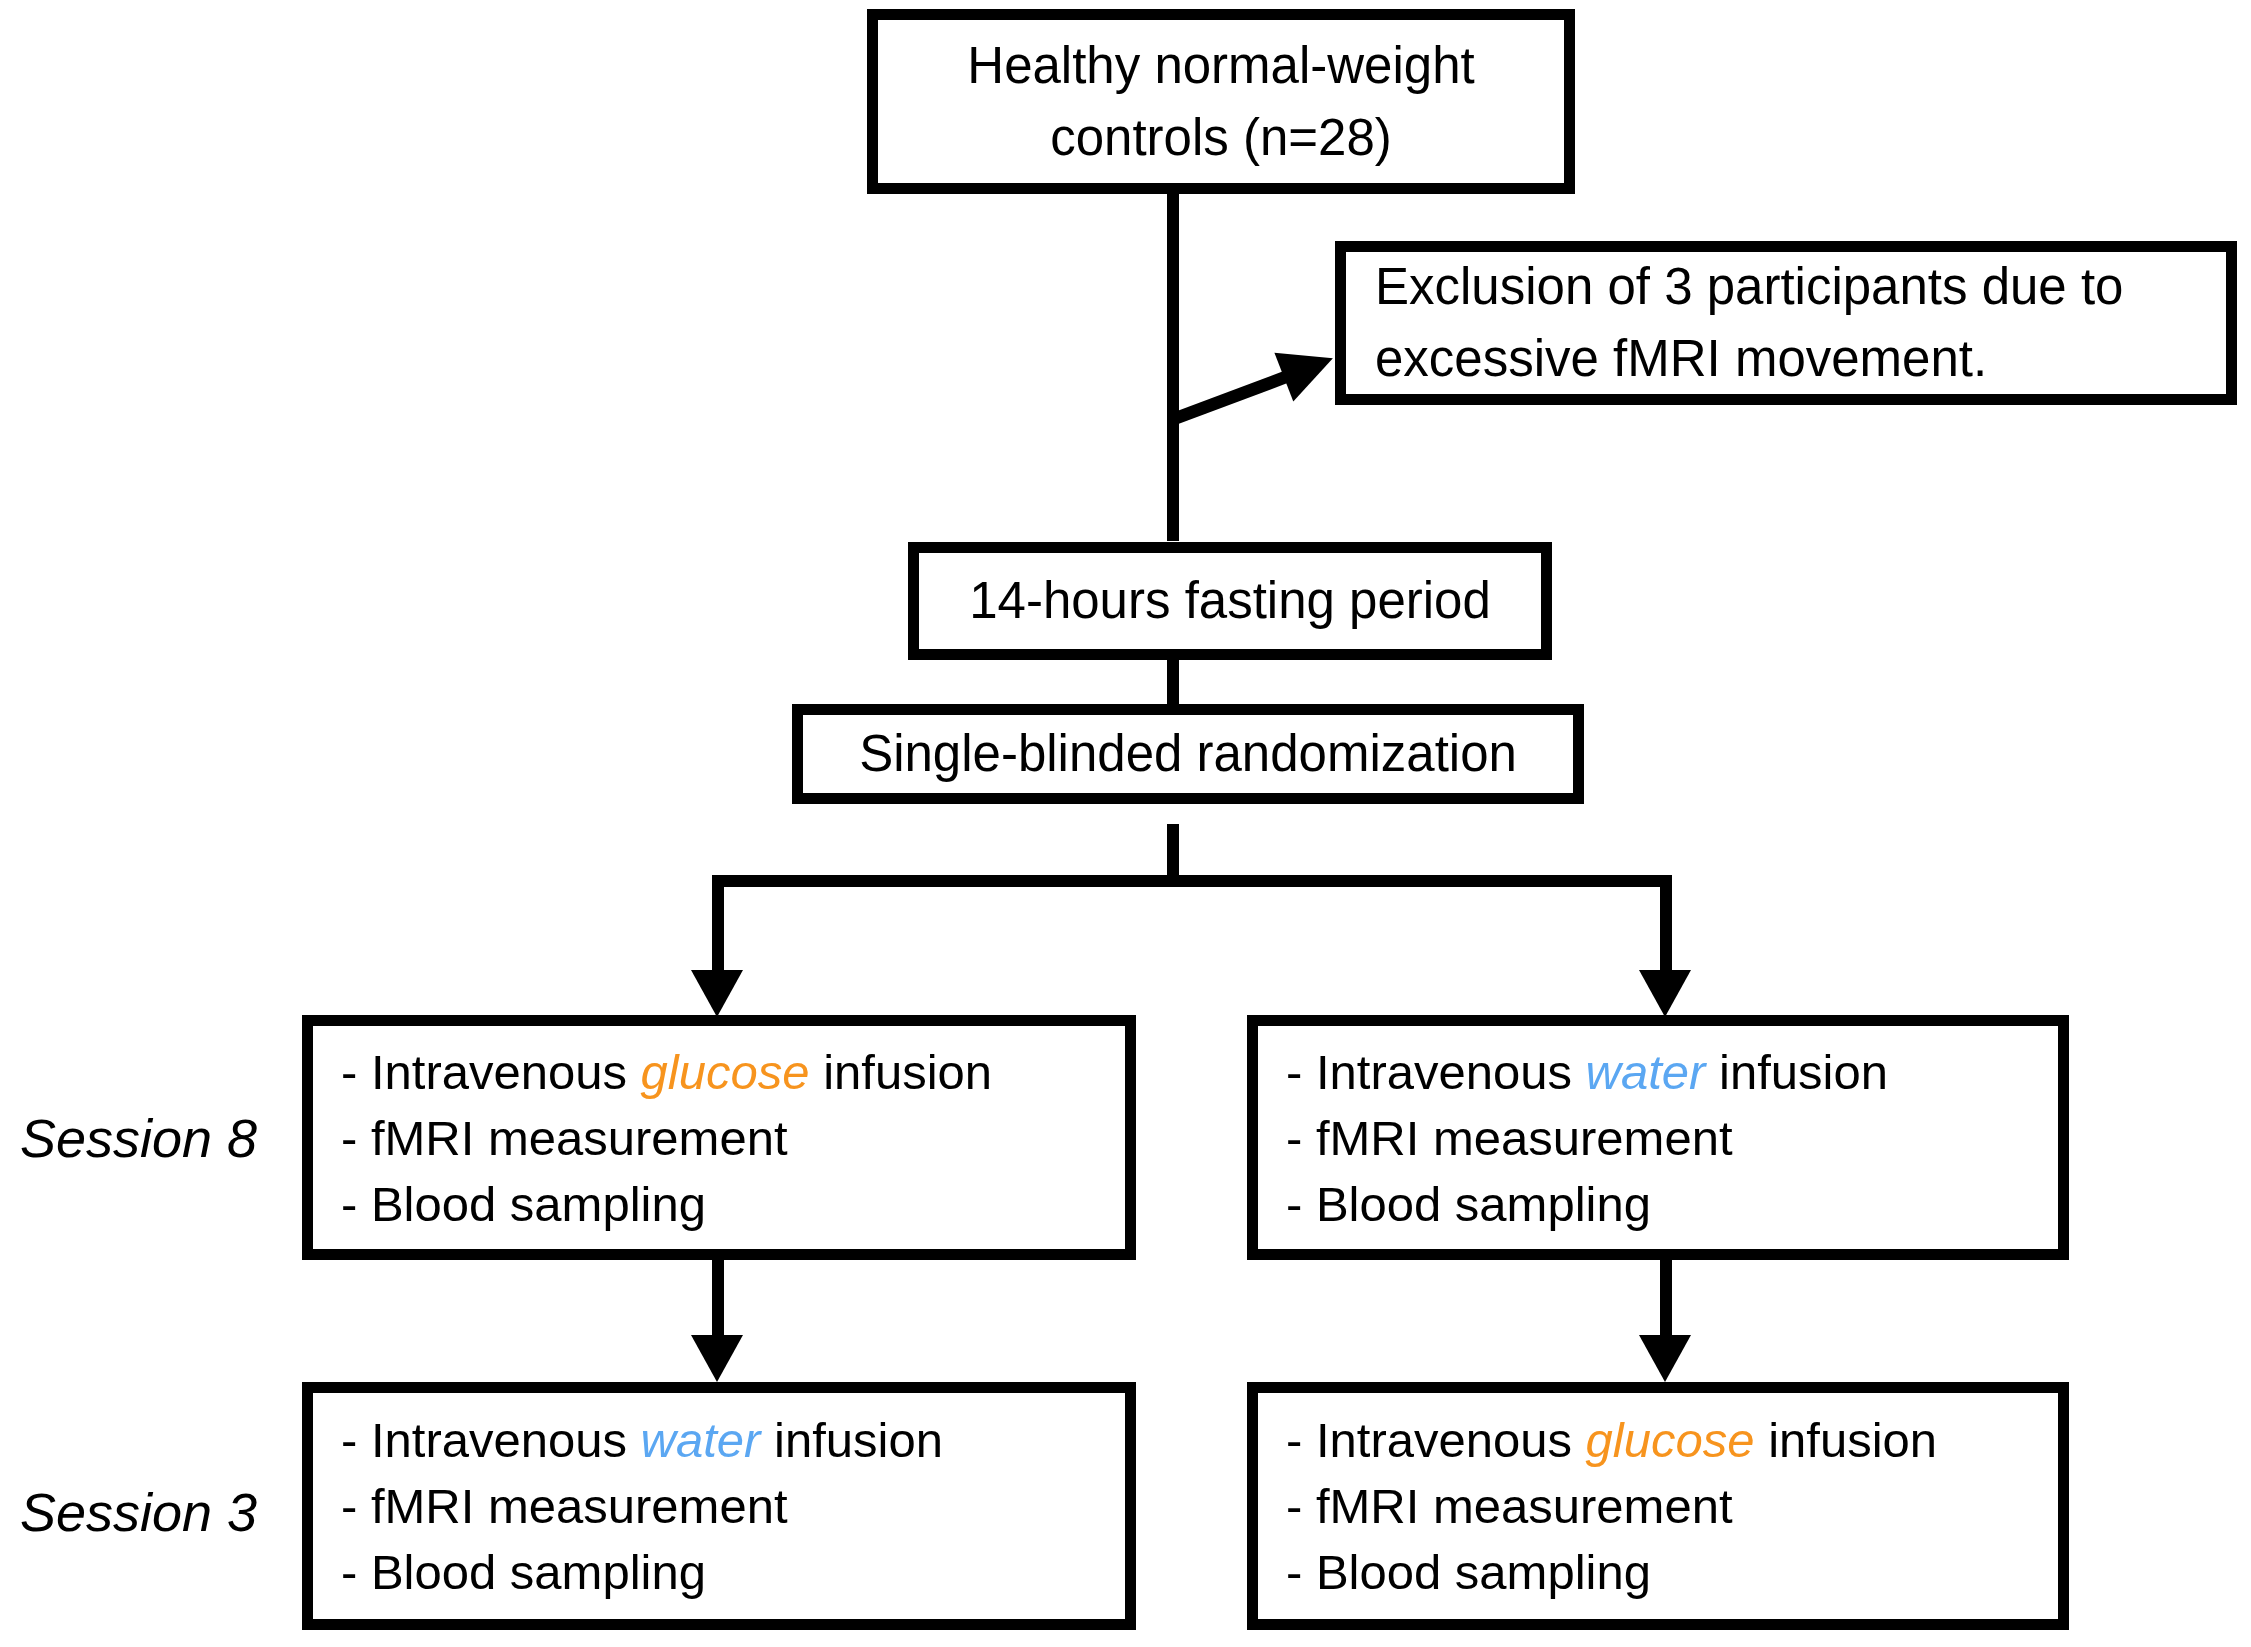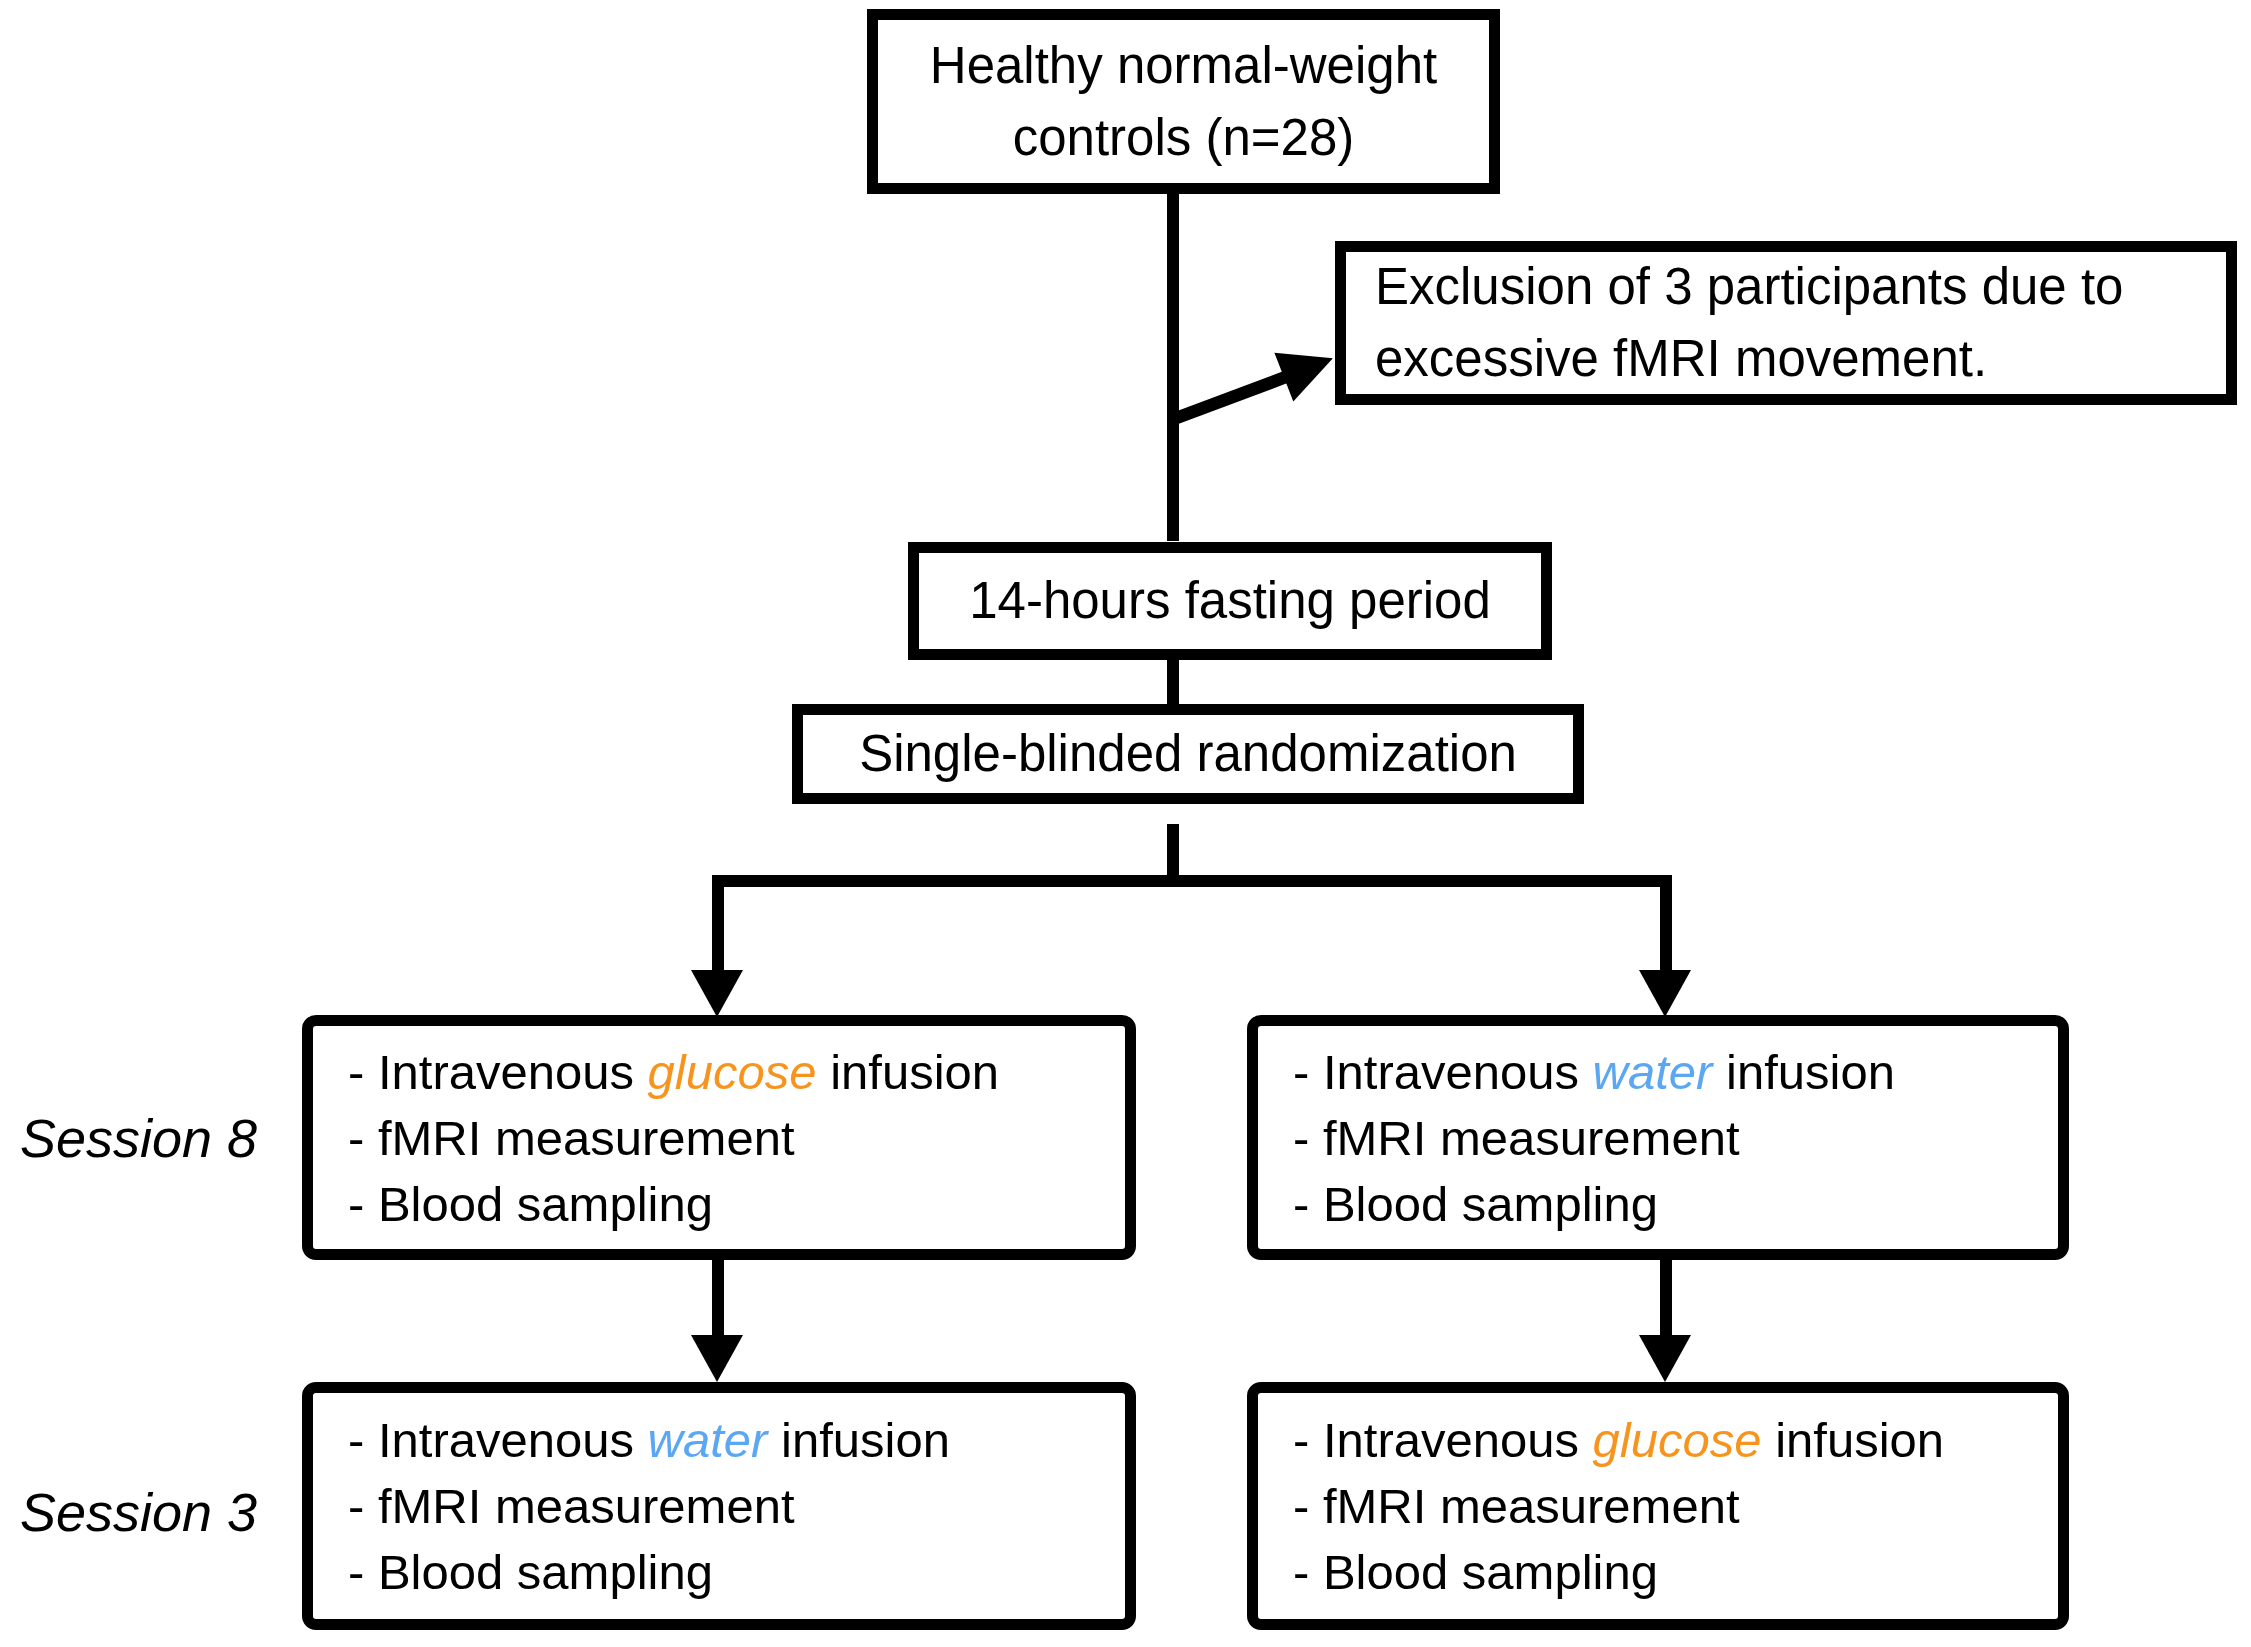--- a/index.html
+++ b/index.html
@@ -17,21 +17,21 @@
     border: 11.7px solid #000000;
     background: #ffffff;
     display: flex;
     flex-direction: column;
     justify-content: center;
   }
   .box.centered { align-items: center; text-align: center; }
   .box .line { white-space: nowrap; }
   .big-text { font-size: 51px; line-height: 72px; }
   .item-text { font-size: 49px; line-height: 66px; white-space: nowrap; }
-  .items { padding-left: 35px; border-radius: 14px; }
+  .items { padding-left: 28px; }
   .accent-word { font-style: italic; }
   .session-label {
     position: absolute;
     font-size: 54px;
     font-style: italic;
     white-space: nowrap;
   }
   .connector { position: absolute; background: #000000; }
   .arrowhead-down {
     position: absolute;
@@ -62,21 +62,21 @@
   <div class="arrowhead-down" style="left:691px; top:1335px;"></div>
 
   <div class="connector" style="left:1660px; top:1260px; width:11.7px; height:75px;"></div>
   <div class="arrowhead-down" style="left:1639px; top:1335px;"></div>
 
   <svg class="diag-svg" style="left:1125px; top:333px;" width="234" height="108" viewBox="1250 370 260 120">
     <line x1="1303" y1="466" x2="1431" y2="418" stroke="#000000" stroke-width="14"></line>
     <polygon points="1481,398 1437,446 1416,392" fill="#000000"></polygon>
   </svg>
 
-  <div class="box centered big-text" style="left:867px; top:9px; width:633px; height:185px;">
+  <div class="box centered big-text" style="left:867px; top:9px; width:708px; height:185px;">
     <div class="line">Healthy normal-weight</div>
     <div class="line">controls (n=28)</div>
   </div>
 
   <div class="box big-text" style="left:1335px; top:241px; width:902px; height:164px; padding-left:29px;">
     <div class="line">Exclusion of 3 participants due to</div>
     <div class="line">excessive fMRI movement.</div>
   </div>
 
   <div class="box centered big-text" style="left:864px; top:542px; width:644px; height:118px;margin-left:44px;">

